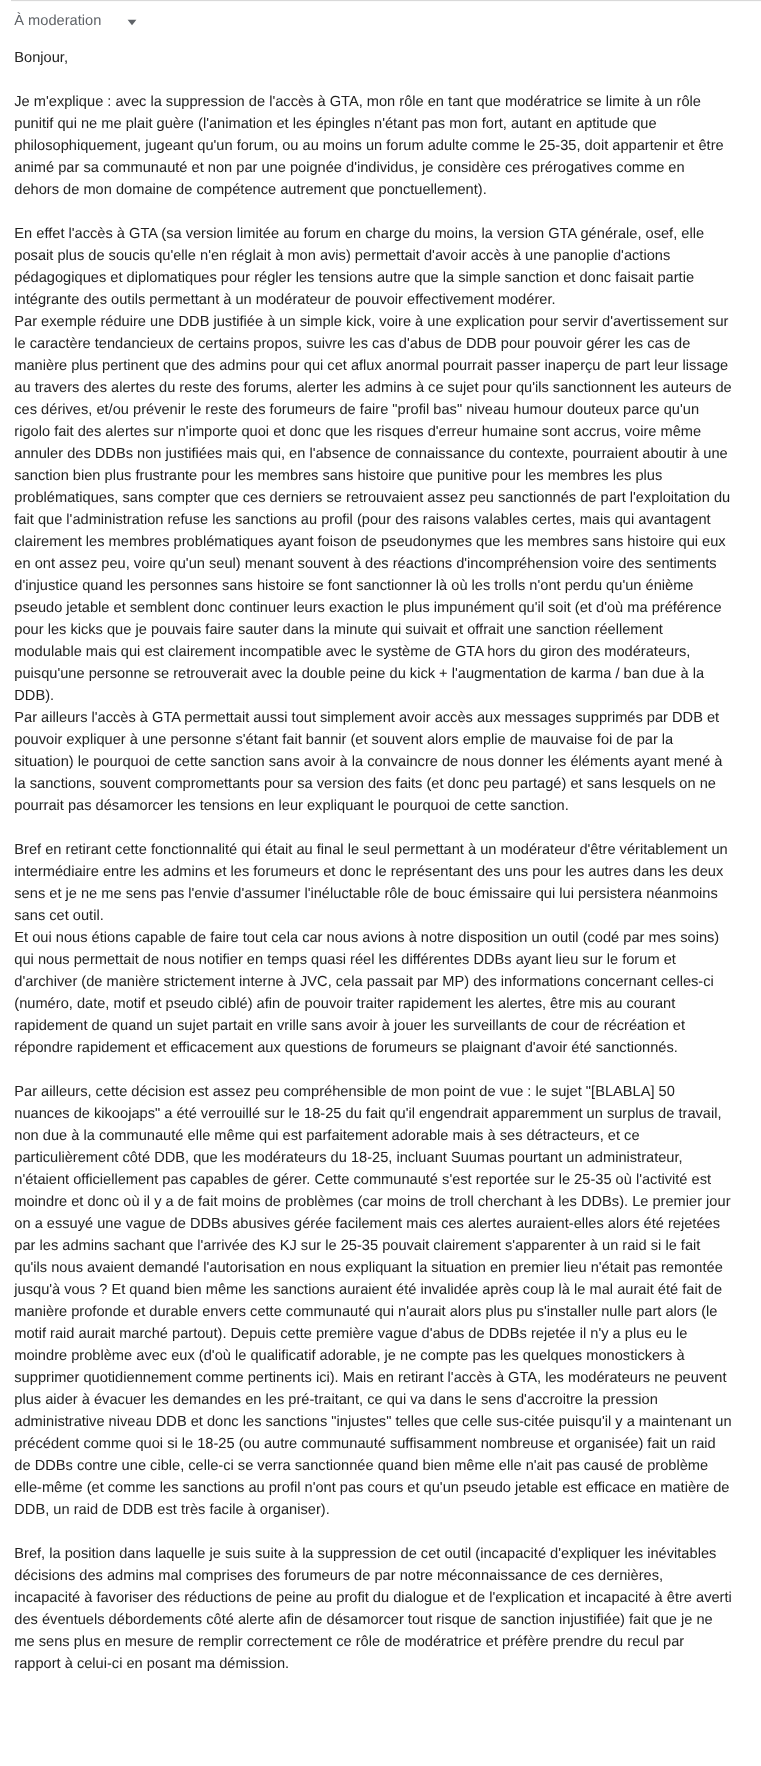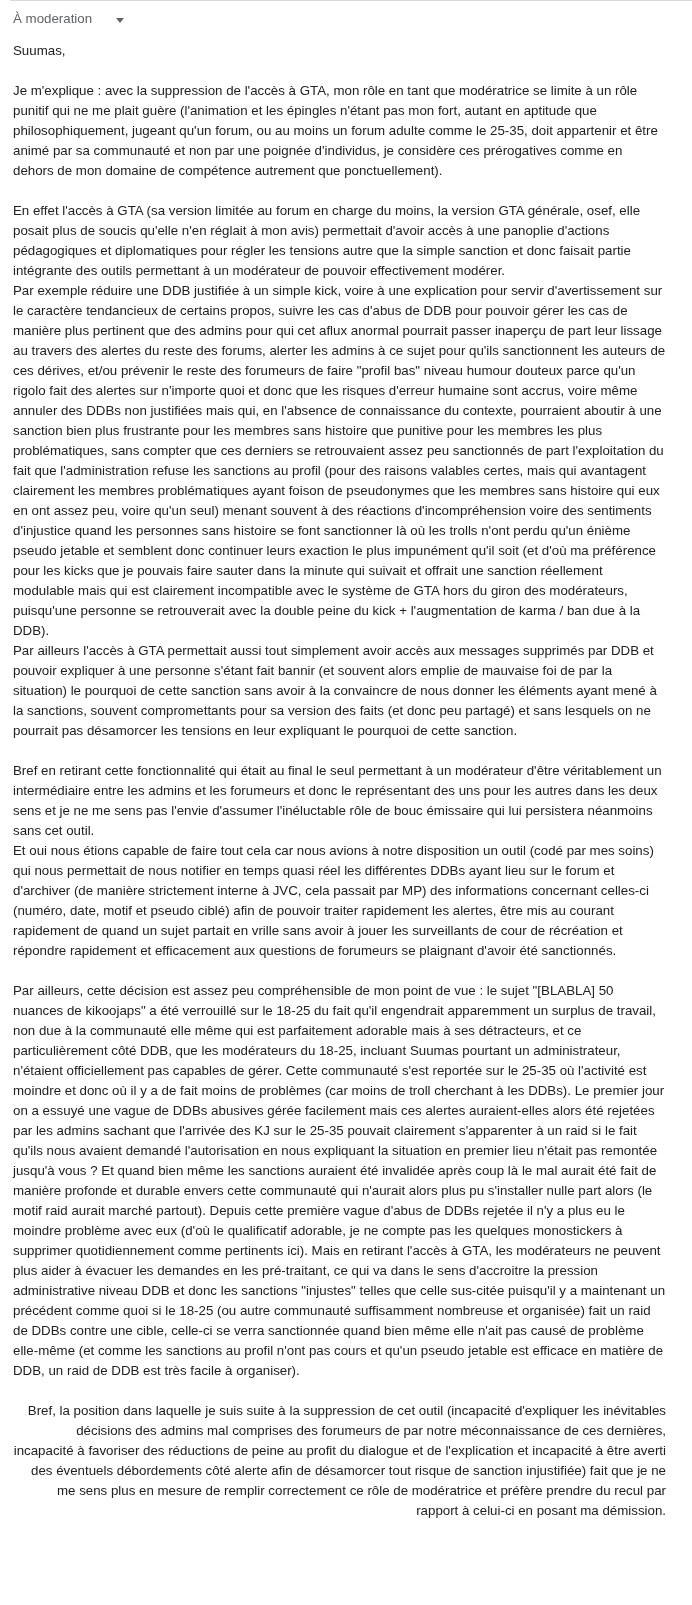--- a/index.html
+++ b/index.html
@@ -46,37 +46,36 @@
     font-size: 13.3px;
     line-height: 20px;
     color: #222222;
   }
   .para {
     white-space: pre-wrap;
     margin: 0 0 20px 0;
   }
   .para:last-child {
     margin-bottom: 16px;
-    text-align: right;
   }
 </style>
 </head>
 <body>
 
 <div class="email-view">
 
   <div class="header-divider"></div>
 
   <div class="recipient-row">
     <span>À moderation</span>
     <span class="caret"></span>
   </div>
 
   <div class="email-body">
-    <div class="para">Suumas,</div>
+    <div class="para">Bonjour,</div>
       <div class="para">Je m'explique : avec la suppression de l'accès à GTA, mon rôle en tant que modératrice se limite à un rôle punitif qui ne me plait guère (l'animation et les épingles n'étant pas mon fort, autant en aptitude que philosophiquement, jugeant qu'un forum, ou au moins un forum adulte comme le 25-35, doit appartenir et être animé par sa communauté et non par une poignée d'individus, je considère ces prérogatives comme en dehors de mon domaine de compétence autrement que ponctuellement).</div>
       <div class="para">En effet l'accès à GTA (sa version limitée au forum en charge du moins, la version GTA générale, osef, elle posait plus de soucis qu'elle n'en réglait à mon avis) permettait d'avoir accès à une panoplie d'actions pédagogiques et diplomatiques pour régler les tensions autre que la simple sanction et donc faisait partie intégrante des outils permettant à un modérateur de pouvoir effectivement modérer.
 Par exemple réduire une DDB justifiée à un simple kick, voire à une explication pour servir d'avertissement sur le caractère tendancieux de certains propos, suivre les cas d'abus de DDB pour pouvoir gérer les cas de manière plus pertinent que des admins pour qui cet aflux anormal pourrait passer inaperçu de part leur lissage au travers des alertes du reste des forums, alerter les admins à ce sujet pour qu'ils sanctionnent les auteurs de ces dérives, et/ou prévenir le reste des forumeurs de faire "profil bas" niveau humour douteux parce qu'un rigolo fait des alertes sur n'importe quoi et donc que les risques d'erreur humaine sont accrus, voire même annuler des DDBs non justifiées mais qui, en l'absence de connaissance du contexte, pourraient aboutir à une sanction bien plus frustrante pour les membres sans histoire que punitive pour les membres les plus problématiques, sans compter que ces derniers se retrouvaient assez peu sanctionnés de part l'exploitation du fait que l'administration refuse les sanctions au profil (pour des raisons valables certes, mais qui avantagent clairement les membres problématiques ayant foison de pseudonymes que les membres sans histoire qui eux en ont assez peu, voire qu'un seul) menant souvent à des réactions d'incompréhension voire des sentiments d'injustice quand les personnes sans histoire se font sanctionner là où les trolls n'ont perdu qu'un énième pseudo jetable et semblent donc continuer leurs exaction le plus impunément qu'il soit (et d'où ma préférence pour les kicks que je pouvais faire sauter dans la minute qui suivait et offrait une sanction réellement modulable mais qui est clairement incompatible avec le système de GTA hors du giron des modérateurs, puisqu'une personne se retrouverait avec la double peine du kick + l'augmentation de karma / ban due à la DDB).
 Par ailleurs l'accès à GTA permettait aussi tout simplement avoir accès aux messages supprimés par DDB et pouvoir expliquer à une personne s'étant fait bannir (et souvent alors emplie de mauvaise foi de par la situation) le pourquoi de cette sanction sans avoir à la convaincre de nous donner les éléments ayant mené à la sanctions, souvent compromettants pour sa version des faits (et donc peu partagé) et sans lesquels on ne pourrait pas désamorcer les tensions en leur expliquant le pourquoi de cette sanction.</div>
       <div class="para">Bref en retirant cette fonctionnalité qui était au final le seul permettant à un modérateur d'être véritablement un intermédiaire entre les admins et les forumeurs et donc le représentant des uns pour les autres dans les deux sens et je ne me sens pas l'envie d'assumer l'inéluctable rôle de bouc émissaire qui lui persistera néanmoins sans cet outil.
 Et oui nous étions capable de faire tout cela car nous avions à notre disposition un outil (codé par mes soins) qui nous permettait de nous notifier en temps quasi réel les différentes DDBs ayant lieu sur le forum et d'archiver (de manière strictement interne à JVC, cela passait par MP) des informations concernant celles-ci (numéro, date, motif et pseudo ciblé) afin de pouvoir traiter rapidement les alertes, être mis au courant rapidement de quand un sujet partait en vrille sans avoir à jouer les surveillants de cour de récréation et répondre rapidement et efficacement aux questions de forumeurs se plaignant d'avoir été sanctionnés.</div>
       <div class="para">Par ailleurs, cette décision est assez peu compréhensible de mon point de vue : le sujet "[BLABLA] 50 nuances de kikoojaps" a été verrouillé sur le 18-25 du fait qu'il engendrait apparemment un surplus de travail, non due à la communauté elle même qui est parfaitement adorable mais à ses détracteurs, et ce particulièrement côté DDB, que les modérateurs du 18-25, incluant Suumas pourtant un administrateur, n'étaient officiellement pas capables de gérer. Cette communauté s'est reportée sur le 25-35 où l'activité est moindre et donc où il y a de fait moins de problèmes (car moins de troll cherchant à les DDBs). Le premier jour on a essuyé une vague de DDBs abusives gérée facilement mais ces alertes auraient-elles alors été rejetées par les admins sachant que l'arrivée des KJ sur le 25-35 pouvait clairement s'apparenter à un raid si le fait qu'ils nous avaient demandé l'autorisation en nous expliquant la situation en premier lieu n'était pas remontée jusqu'à vous ? Et quand bien même les sanctions auraient été invalidée après coup là le mal aurait été fait de manière profonde et durable envers cette communauté qui n'aurait alors plus pu s'installer nulle part alors (le motif raid aurait marché partout). Depuis cette première vague d'abus de DDBs rejetée il n'y a plus eu le moindre problème avec eux (d'où le qualificatif adorable, je ne compte pas les quelques monostickers à supprimer quotidiennement comme pertinents ici). Mais en retirant l'accès à GTA, les modérateurs ne peuvent plus aider à évacuer les demandes en les pré-traitant, ce qui va dans le sens d'accroitre la pression administrative niveau DDB et donc les sanctions "injustes" telles que celle sus-citée puisqu'il y a maintenant un précédent comme quoi si le 18-25 (ou autre communauté suffisamment nombreuse et organisée) fait un raid de DDBs contre une cible, celle-ci se verra sanctionnée quand bien même elle n'ait pas causé de problème elle-même (et comme les sanctions au profil n'ont pas cours et qu'un pseudo jetable est efficace en matière de DDB, un raid de DDB est très facile à organiser).</div>
       <div class="para">Bref, la position dans laquelle je suis suite à la suppression de cet outil (incapacité d'expliquer les inévitables décisions des admins mal comprises des forumeurs de par notre méconnaissance de ces dernières, incapacité à favoriser des réductions de peine au profit du dialogue et de l'explication et incapacité à être averti des éventuels débordements côté alerte afin de désamorcer tout risque de sanction injustifiée) fait que je ne me sens plus en mesure de remplir correctement ce rôle de modératrice et préfère prendre du recul par rapport à celui-ci en posant ma démission.</div>
   </div>
 

